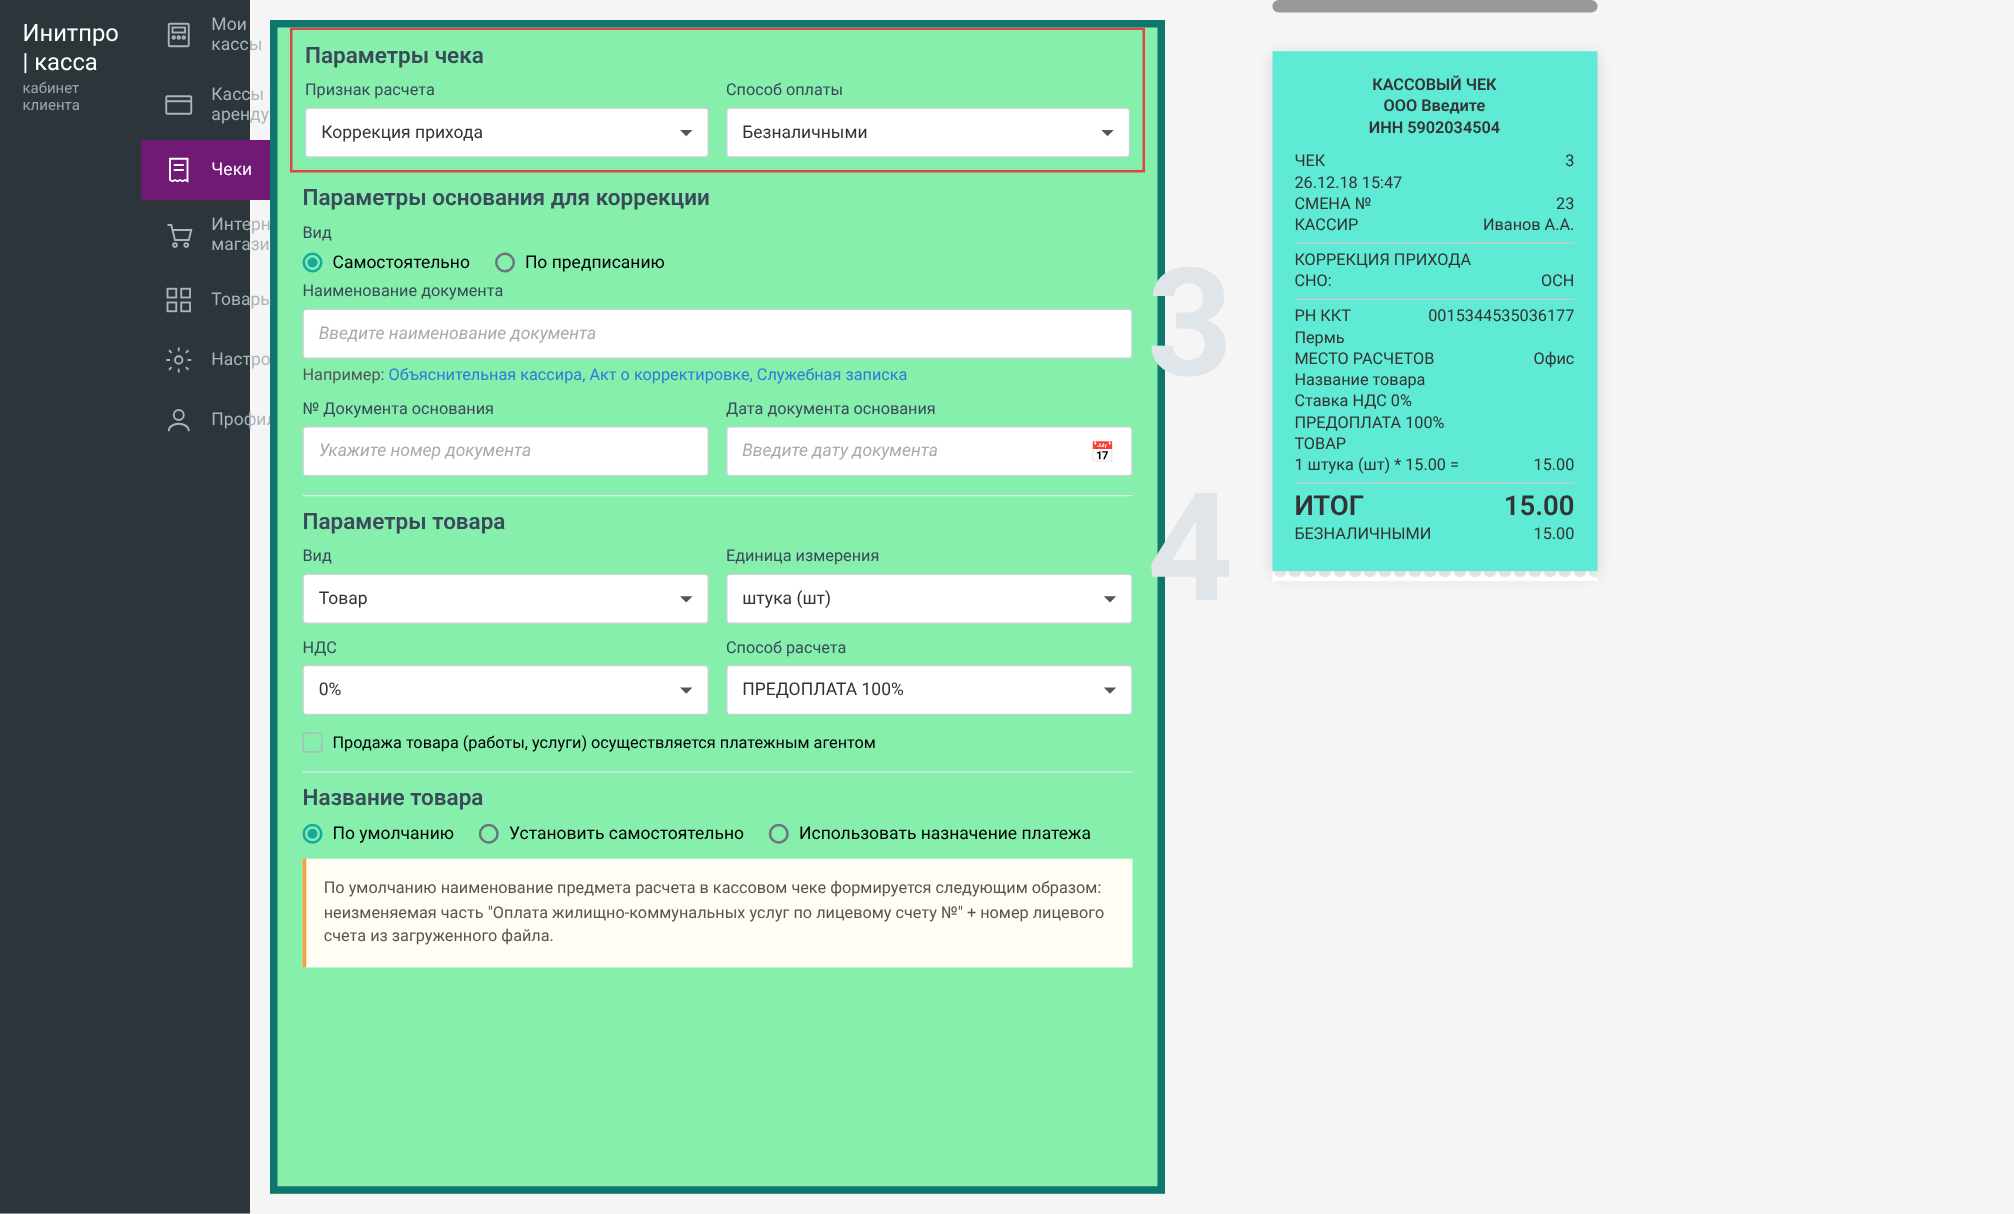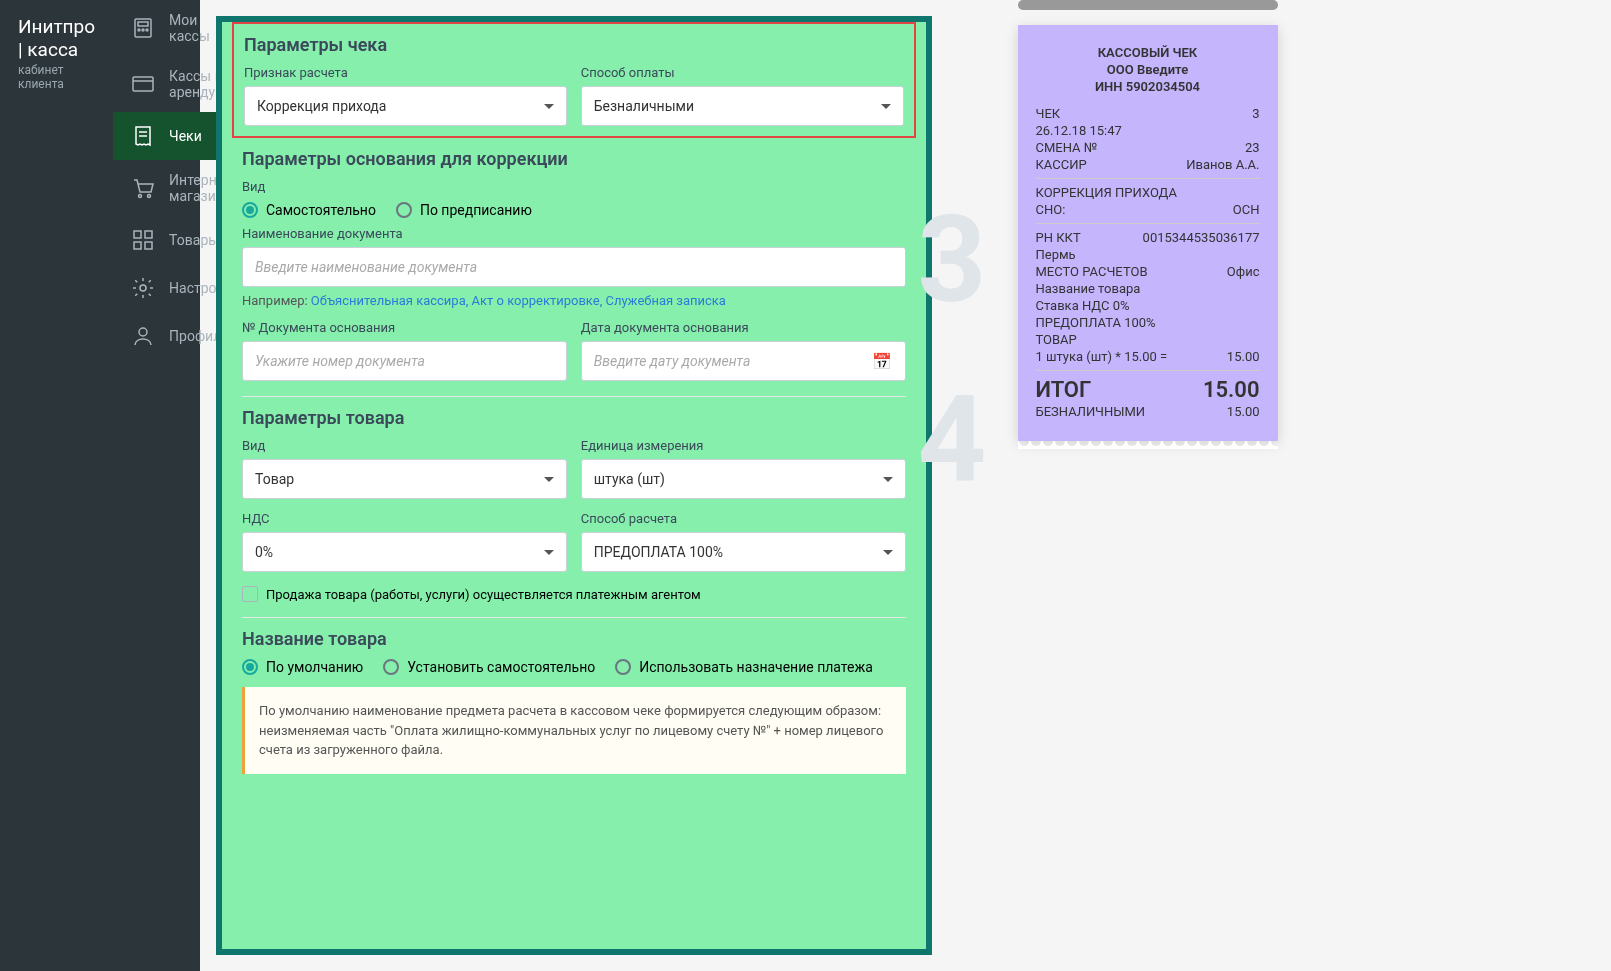--- a/index.html
+++ b/index.html
@@ -3,21 +3,21 @@
 <meta charset="utf-8">
 <style>
 *{box-sizing:border-box;margin:0;padding:0;font-family:-apple-system,BlinkMacSystemFont,"Segoe UI",Roboto,Arial,sans-serif}
 body{background:#f5f5f5;display:flex;height:971px;width:1611px;overflow:hidden}
 .sidebar{width:200px;background:#2c3539;color:#aab4bd;display:flex;flex-direction:row;height:100%}
 .logo{padding:15px 18px 12px;color:#fff}
 .logo-title{font-size:19px;font-weight:400}
 .logo-sub{font-size:12px;color:#9aa5ae;margin-top:2px}
 .nav{flex:1}
 .nav-item{display:flex;align-items:center;gap:14px;padding:12px 18px;cursor:pointer;font-size:14px}
-.nav-item.active{background:#14532d;color:#fff}
+.nav-item.active{background:#701a75;color:#fff}
 .nav-item svg{width:24px;height:24px;flex-shrink:0}
 .nav-bottom{margin-top:auto;padding-bottom:10px}
 .main{flex:1;padding:0 20px 20px 20px;overflow-y:auto;background:#86efac;margin:16px;border:6px solid #0f766e;max-width:720px}
 .section{padding:10px 0 15px;border-bottom:1px solid #e5e8ea}
 .section.highlight{border:2px solid #e04444;margin:0 -10px;padding:10px}
 .section-title{font-size:18px;color:#3a4a5a;font-weight:600;margin-bottom:10px}
 .row{display:flex;gap:14px;margin-top:4px}
 .col{flex:1}
 .label{font-size:13px;color:#3a4a5a;margin-bottom:6px;display:block}
 .select,.input{width:100%;height:40px;border:1px solid #c8d0d8;border-radius:3px;padding:0 12px;font-size:14px;color:#333;background:#fff;display:flex;align-items:center;justify-content:space-between;cursor:pointer}
@@ -34,21 +34,21 @@
 .checkbox-row{display:flex;align-items:center;gap:8px;font-size:13px;margin-top:14px}
 .chk{width:16px;height:16px;border:1px solid #aab4bd;border-radius:2px}
 .info-box{background:#fffdf4;border-left:3px solid #f0a03c;padding:14px;font-size:13px;color:#555;line-height:1.5;margin-top:12px}
 .footer{display:flex;justify-content:space-between;align-items:center;padding:20px 0 10px}
 .btn-save{background:#17a99e;color:#fff;border:none;padding:10px 18px;border-radius:3px;font-size:14px;display:flex;align-items:center;gap:8px;cursor:pointer}
 .btn-back{color:#2a7cd8;font-size:14px;cursor:pointer}
 .receipt-area{flex:1;position:relative;padding-top:0}
 .big-num{position:absolute;font-size:120px;font-weight:700;color:#e0e5ea;line-height:1}
 .num3{top:200px;left:-30px}
 .num4{top:380px;left:-30px}
-.receipt{position:absolute;top:25px;left:70px;width:260px;background:#c4b5fd;box-shadow:0 3px 12px rgba(0,0,0,0.15);padding:20px 18px;font-size:13px;color:#333}
+.receipt{position:absolute;top:41px;left:70px;width:260px;background:#5eead4;box-shadow:0 3px 12px rgba(0,0,0,0.15);padding:20px 18px;font-size:13px;color:#333}
 .receipt-center{text-align:center;font-weight:600;line-height:1.3;margin-bottom:10px}
 .rline{display:flex;justify-content:space-between;margin:2px 0}
 .rsep{border-top:1px solid #ccc;margin:6px 0}
 .rtotal{font-size:22px;font-weight:600}
 .receipt::after{content:"";position:absolute;left:0;right:0;bottom:-8px;height:8px;background:radial-gradient(circle at 6px 0,transparent 5px,#fff 5px) repeat-x;background-size:12px 8px}
 .top-bar{position:absolute;top:0;left:70px;width:260px;height:10px;background:#999;border-radius:5px}
 .date-icon{color:#2a7cd8;font-size:16px}
 </style>
 </head>
 <body>

